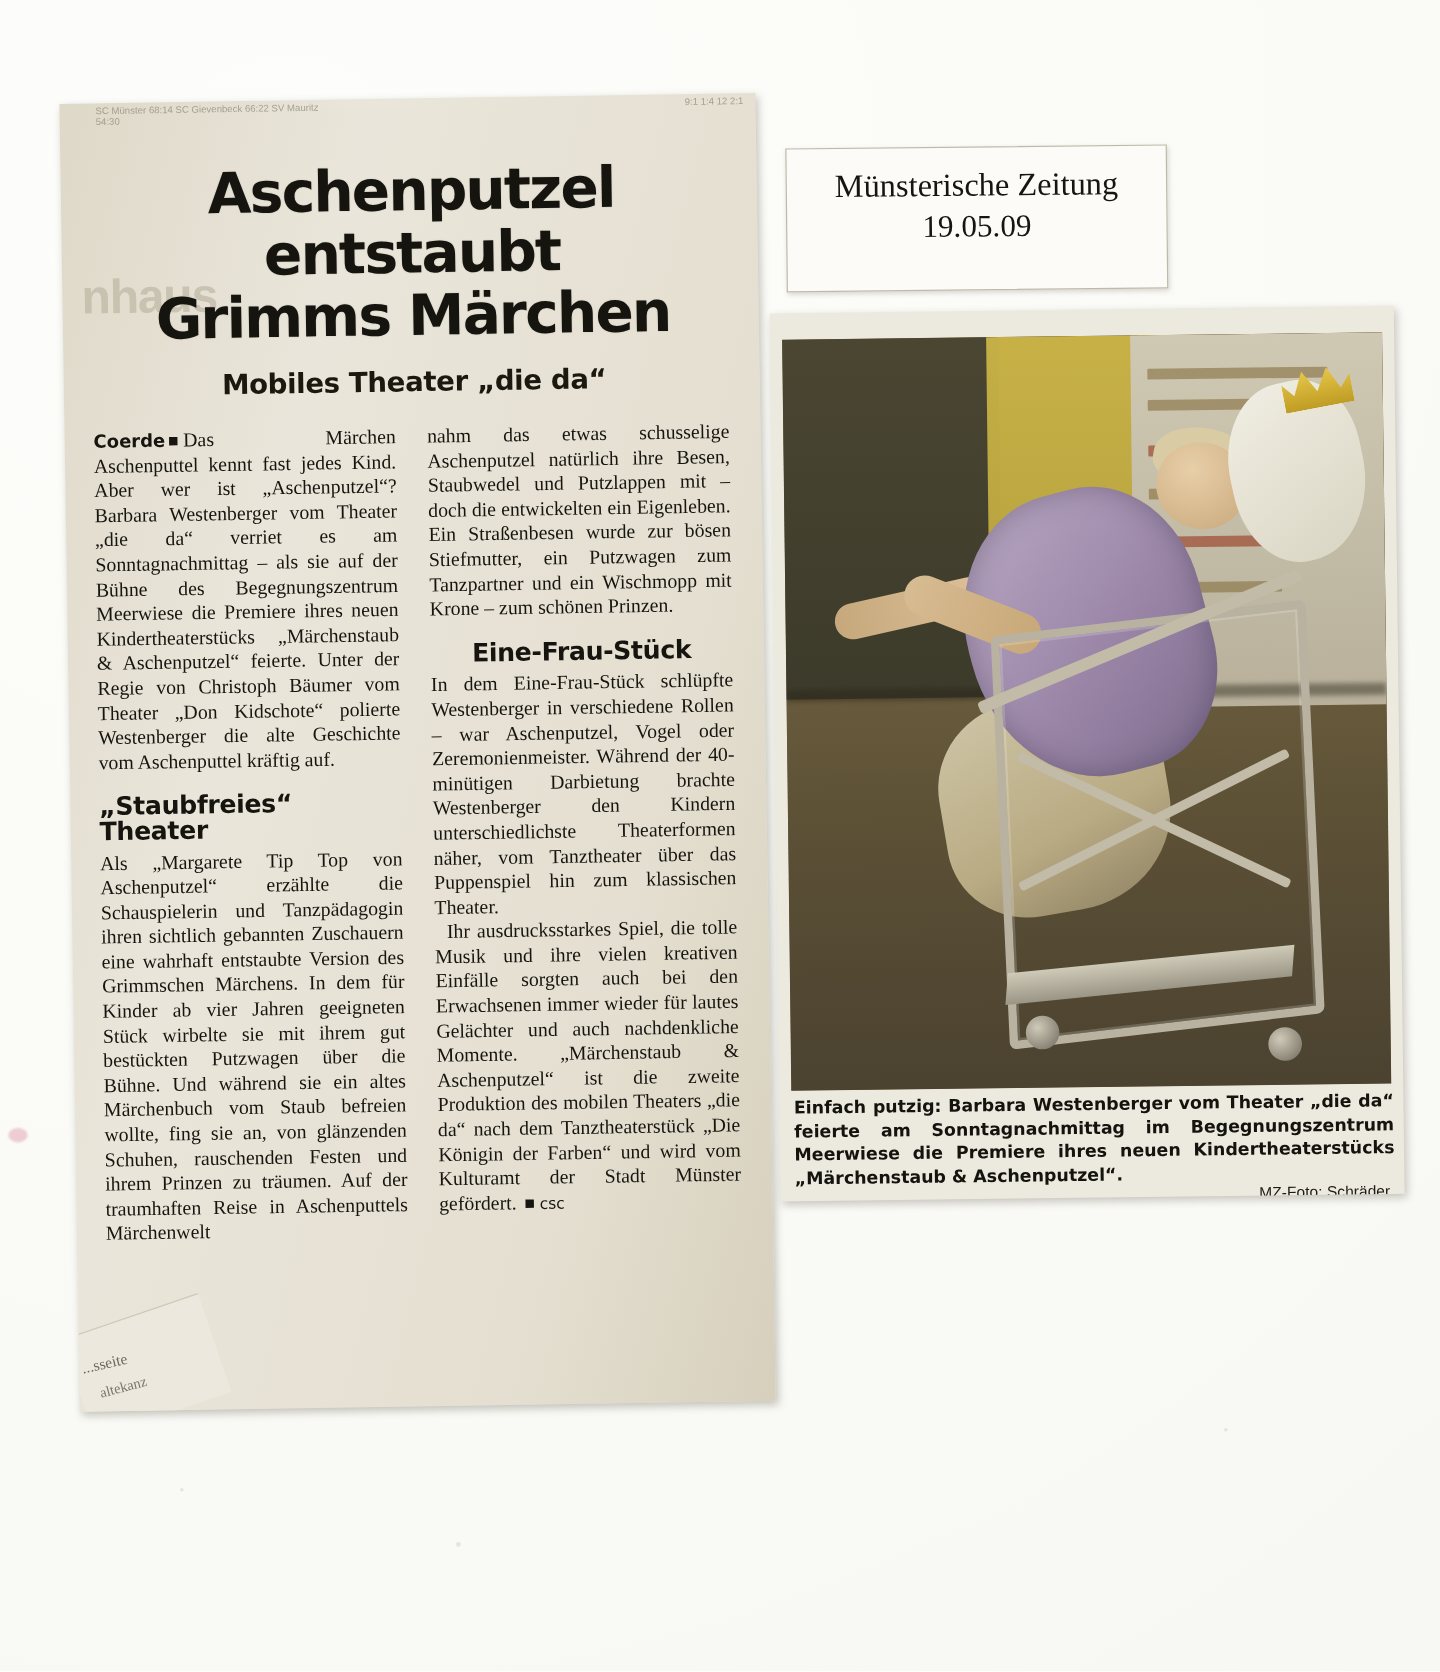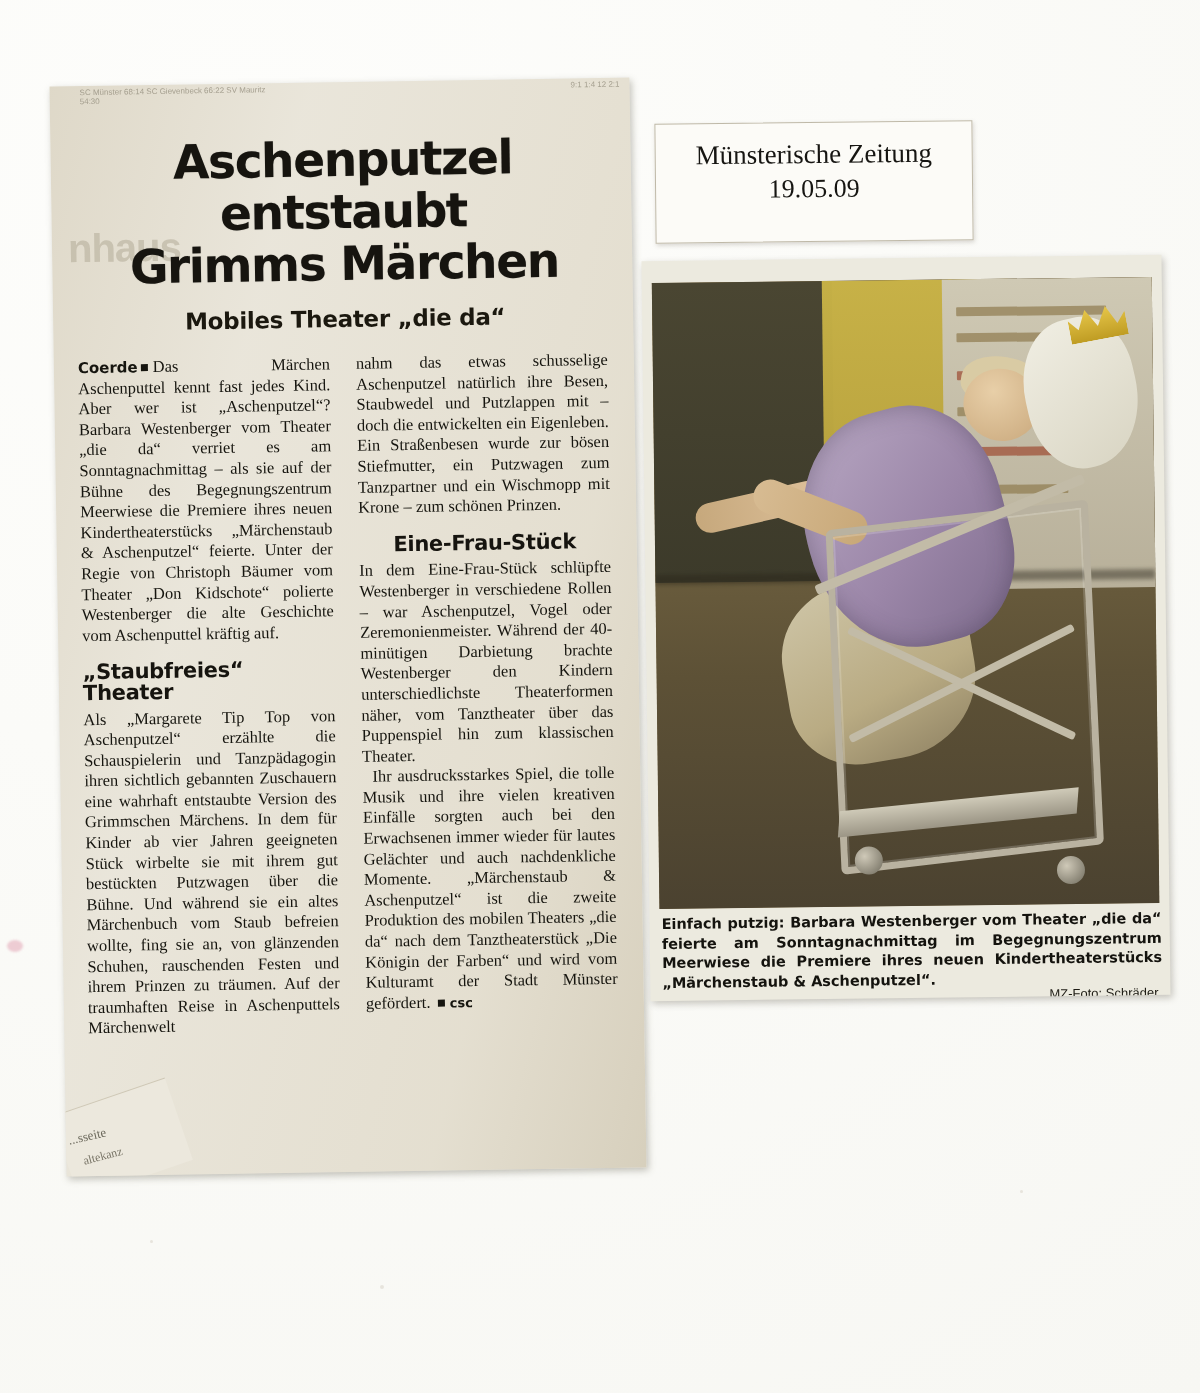--- a/index.html
+++ b/index.html
@@ -184,21 +184,21 @@
     font-family: "DejaVu Sans", sans-serif;
     font-weight: bold;
     font-size: 21px;
     margin: 16px 0 6px 0;
     color: #16140f;
     letter-spacing: -.3px;
   }
   .sec-head.center { text-align: center; }
   .byline-end {
     font-family: "DejaVu Sans", sans-serif;
-    font-weight: bold;
+    font-weight: normal;
     font-size: 13px;
     margin-top: 38px;
   }
 
   
   .datebox {
     position: absolute;
     left: 655px;
     top: 122px;
     width: 316px;

